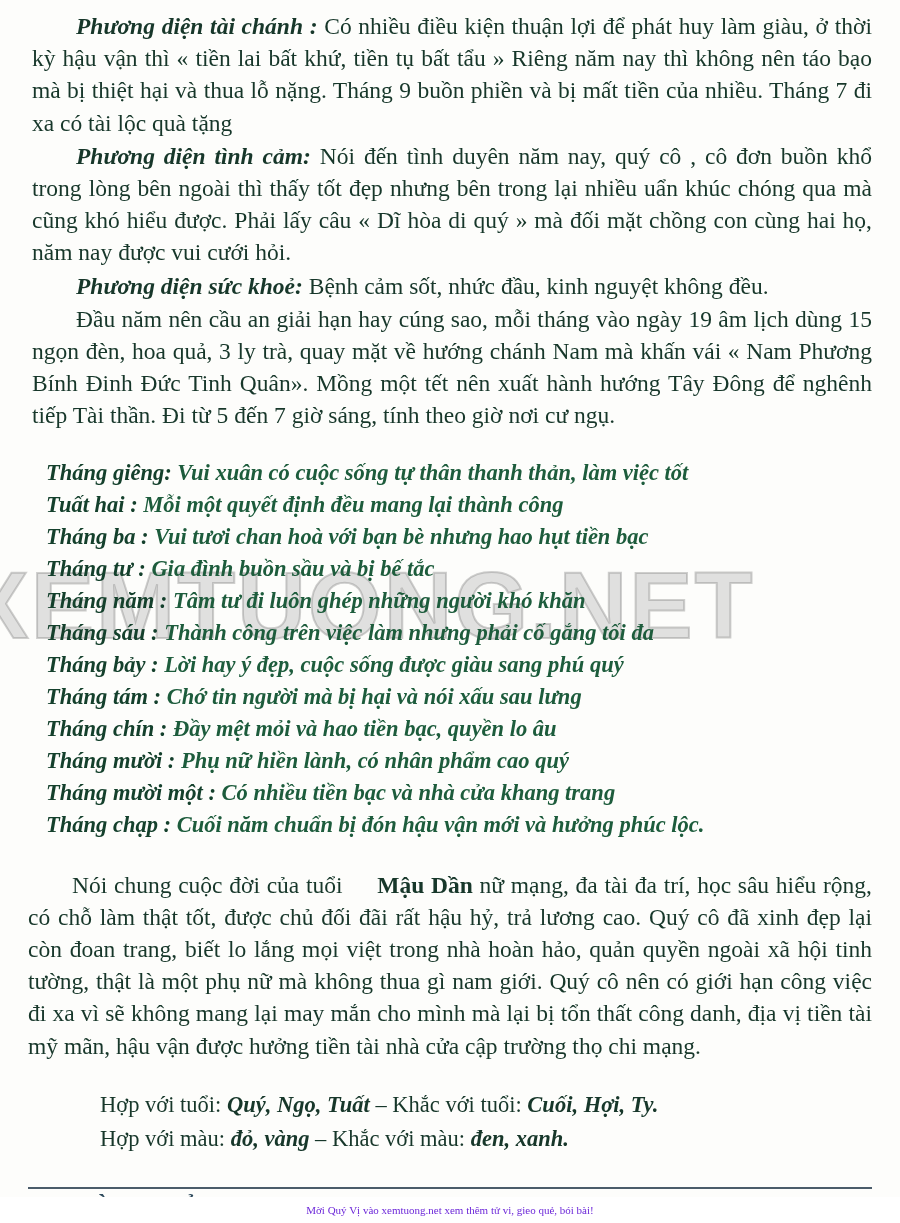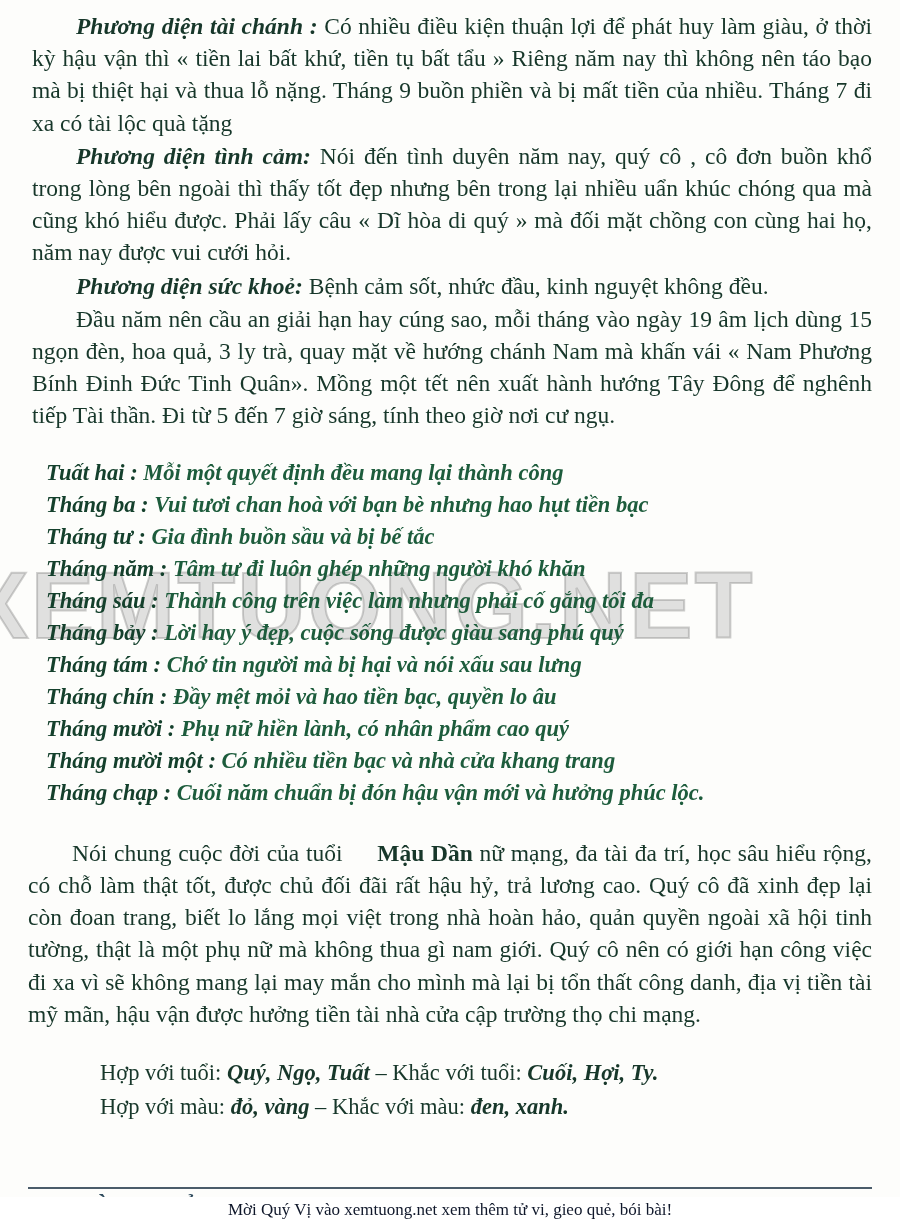--- a/index.html
+++ b/index.html
@@ -131,22 +131,22 @@
     bottom: 0;
     height: 26px;
     background: #ffffff;
     display: flex;
     align-items: center;
     justify-content: center;
     z-index: 9;
   }
   #footer-bar span {
     font-family: "Liberation Serif", serif;
-    font-size: 17px;
-    color: #0f172a;
+    font-size: 11px;
+    color: #6d28d9;
   }
 </style>
 </head>
 <body>
 
 <div id="page">
 
   <div id="watermark">XEMTUONG.NET</div>
 
   <div class="content">
@@ -155,20 +155,21 @@
 
     <p class="para"><span class="lead">Phương diện tình cảm:</span><span> Nói đến tình duyên năm nay, quý cô , cô đơn buồn khổ trong lòng bên ngoài thì thấy tốt đẹp nhưng bên trong lại nhiều uẩn khúc chóng qua mà cũng khó hiểu được. Phải lấy câu « Dĩ hòa di quý » mà đối mặt chồng con cùng hai họ, năm nay được vui cưới hỏi.</span></p>
 
     <p class="para"><span class="lead">Phương diện sức khoẻ:</span><span> Bệnh cảm sốt, nhức đầu, kinh nguyệt không đều.</span></p>
 
     <p class="para">Đầu năm nên cầu an giải hạn hay cúng sao, mỗi tháng vào ngày 19 âm lịch dùng 15 ngọn đèn, hoa quả, 3 ly trà, quay mặt về hướng chánh Nam mà khấn vái « Nam Phương Bính Đinh Đức Tinh Quân». Mồng một tết nên xuất hành hướng Tây Đông để nghênh tiếp Tài thần. Đi từ 5 đến 7 giờ sáng, tính theo giờ nơi cư ngụ.</p>
 
   </div>
 
   <div class="months">
+    <div class="month-row"><span class="month-label">Tháng giêng:</span><span class="month-text"> Vui xuân có cuộc sống tự thân thanh thản, làm việc tốt</span></div>
     <div class="month-row"><span class="month-label">Tuất hai :</span><span class="month-text"> Mỗi một quyết định đều mang lại thành công</span></div>
     <div class="month-row"><span class="month-label">Tháng ba :</span><span class="month-text"> Vui tươi chan hoà với bạn bè nhưng hao hụt tiền bạc</span></div>
     <div class="month-row"><span class="month-label">Tháng tư  :</span><span class="month-text"> Gia đình buồn sầu và bị bế tắc</span></div>
     <div class="month-row"><span class="month-label">Tháng năm :</span><span class="month-text"> Tâm tư đi luôn ghép những người khó khăn</span></div>
     <div class="month-row"><span class="month-label">Tháng sáu :</span><span class="month-text"> Thành công trên việc làm nhưng phải cố gắng tối đa</span></div>
     <div class="month-row"><span class="month-label">Tháng bảy :</span><span class="month-text"> Lời hay ý đẹp, cuộc sống được giàu sang phú quý</span></div>
     <div class="month-row"><span class="month-label">Tháng tám :</span><span class="month-text"> Chớ tin người mà bị hại và nói xấu sau lưng</span></div>
     <div class="month-row"><span class="month-label">Tháng chín :</span><span class="month-text"> Đầy mệt mỏi và hao tiền bạc, quyền lo âu</span></div>
     <div class="month-row"><span class="month-label">Tháng mười :</span><span class="month-text"> Phụ nữ hiền lành, có nhân phẩm cao quý</span></div>
     <div class="month-row"><span class="month-label">Tháng mười một :</span><span class="month-text"> Có nhiều tiền bạc và nhà cửa khang trang</span></div>

